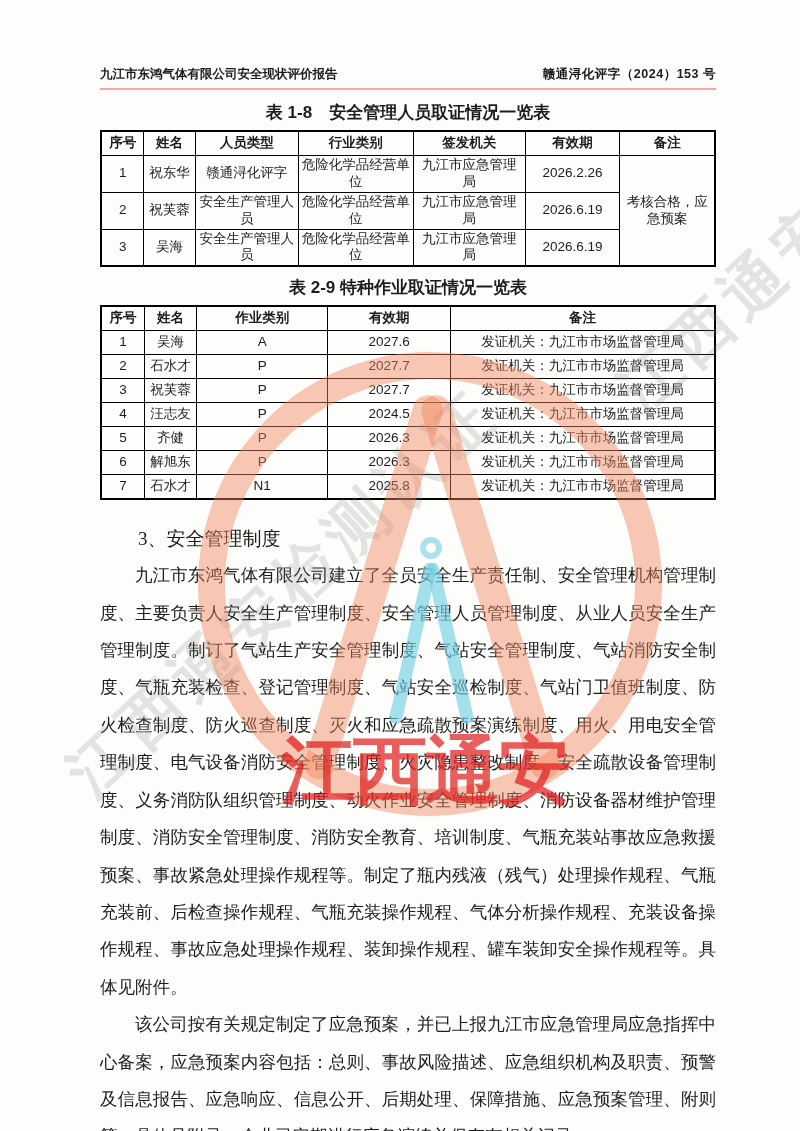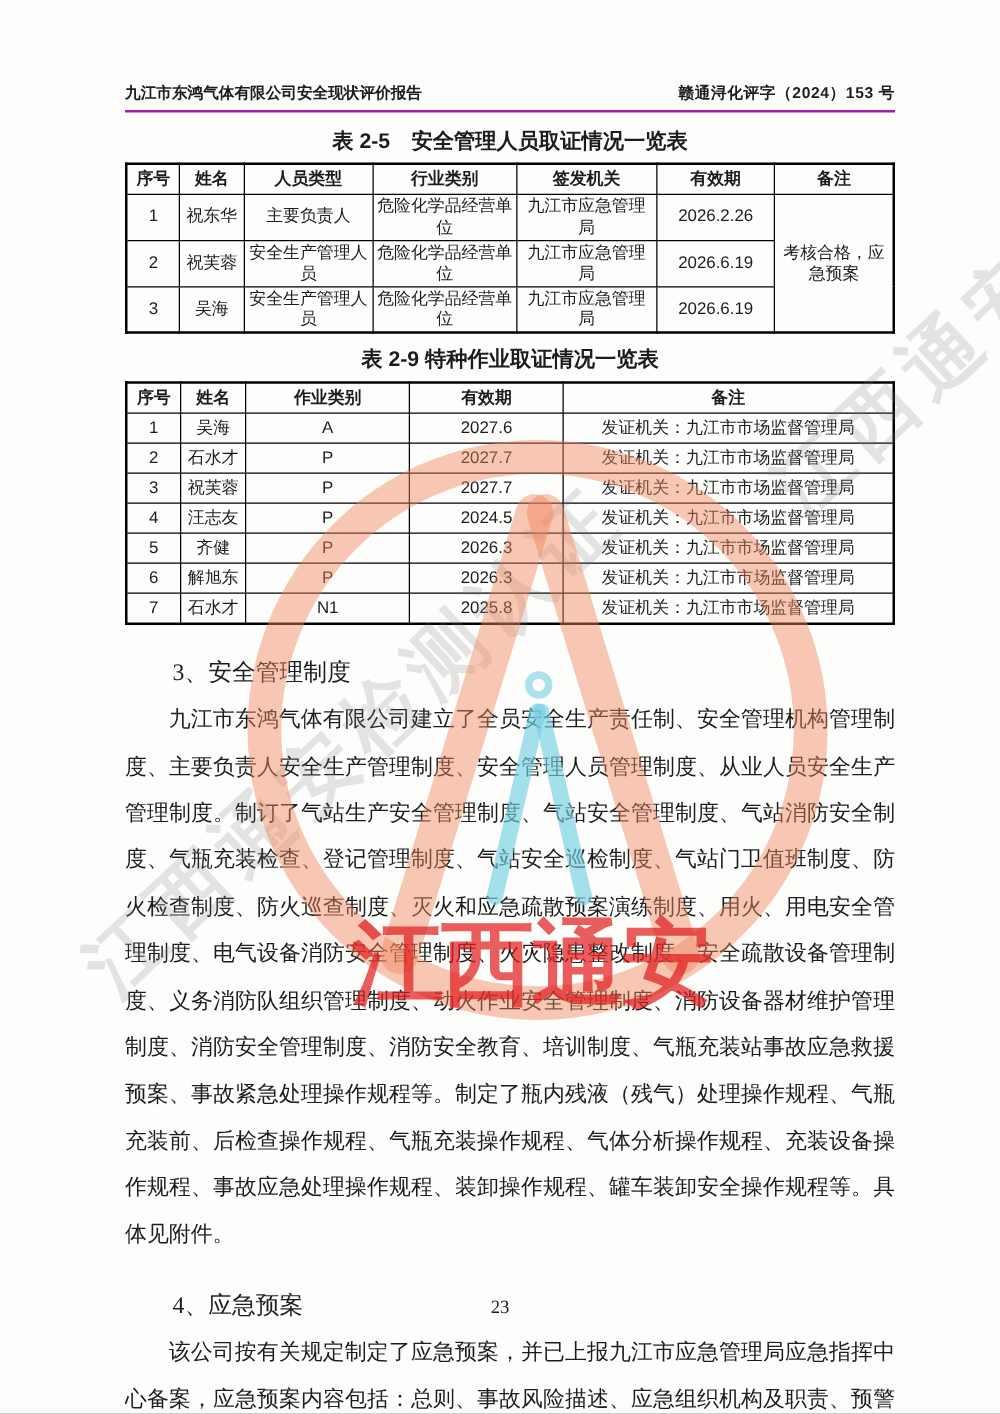--- a/index.html
+++ b/index.html
@@ -2,21 +2,21 @@
 <html><head>
 <meta charset="utf-8">
 <style>
   html,body{margin:0;padding:0;background:#888;}
   .page{position:relative;width:800px;height:1131px;margin:0 auto;background:#fefefdff;
         background:#fdfdfc;color:#1c1c1c;overflow:hidden;}
   .content{position:absolute;left:100px;top:0;width:616px;}
 
   
   .doc-header{display:flex;justify-content:space-between;align-items:flex-end;
-              padding:66px 0 5px 0;border-bottom:2px solid #a21caf;
+              padding:66px 0 5px 0;border-bottom:2px solid #fca5a5;
               font-family:"Liberation Sans",sans-serif;font-size:12.5px;font-weight:bold;}
   .doc-header .right{letter-spacing:0.5px;}
 
   
   .tbl-title{font-family:"Liberation Sans",sans-serif;font-weight:bold;font-size:17px;
              text-align:center;margin:11px 0 6px 0;}
   .tbl-title2{margin-top:9px;}
 
   
   table{width:100%;border-collapse:collapse;border:2px solid #000;table-layout:fixed;
@@ -74,39 +74,39 @@
 
 <div class="page">
 
   <div class="content">
 
     <div class="doc-header">
       <span class="left">九江市东鸿气体有限公司安全现状评价报告</span>
       <span class="right">赣通浔化评字（2024）153 号</span>
     </div>
 
-    <div class="tbl-title">表 2-5　安全管理人员取证情况一览表</div>
+    <div class="tbl-title">表 1-8　安全管理人员取证情况一览表</div>
 
     <table class="tbl-1">
       <thead>
           <tr>
             <th>序号</th>
             <th>姓名</th>
             <th>人员类型</th>
             <th>行业类别</th>
             <th>签发机关</th>
             <th>有效期</th>
             <th>备注</th>
           </tr>
         </thead>
       <tbody>
           <tr>
             <td class="c0">1</td>
             <td class="c1">祝东华</td>
-            <td class="c2">主要负责人</td>
+            <td class="c2">赣通浔化评字</td>
             <td class="c3">危险化学品经营单位</td>
             <td class="c4">九江市应急管理局</td>
             <td class="c5">2026.2.26</td>
             <td class="c6" rowspan="3">考核合格，应急预案</td>
           </tr>
           <tr>
             <td class="c0">2</td>
             <td class="c1">祝芙蓉</td>
             <td class="c2">安全生产管理人员</td>
             <td class="c3">危险化学品经营单位</td>
@@ -185,32 +185,30 @@
             <td class="c2">N1</td>
             <td class="c3">2025.8</td>
             <td class="c4">发证机关：九江市市场监督管理局</td>
           </tr>
         </tbody>
     </table>
 
     <div class="sec-heading">3、安全管理制度</div>
     <p class="para">九江市东鸿气体有限公司建立了全员安全生产责任制、安全管理机构管理制度、主要负责人安全生产管理制度、安全管理人员管理制度、从业人员安全生产管理制度。制订了气站生产安全管理制度、气站安全管理制度、气站消防安全制度、气瓶充装检查、登记管理制度、气站安全巡检制度、气站门卫值班制度、防火检查制度、防火巡查制度、灭火和应急疏散预案演练制度、用火、用电安全管理制度、电气设备消防安全管理制度、火灾隐患整改制度、安全疏散设备管理制度、义务消防队组织管理制度、动火作业安全管理制度、消防设备器材维护管理制度、消防安全管理制度、消防安全教育、培训制度、气瓶充装站事故应急救援预案、事故紧急处理操作规程等。制定了瓶内残液（残气）处理操作规程、气瓶充装前、后检查操作规程、气瓶充装操作规程、气体分析操作规程、充装设备操作规程、事故应急处理操作规程、装卸操作规程、罐车装卸安全操作规程等。具体见附件。</p>
 
-    <div class="sec-heading">4、应急预案</div>
     <p class="para">该公司按有关规定制定了应急预案，并已上报九江市应急管理局应急指挥中心备案，应急预案内容包括：总则、事故风险描述、应急组织机构及职责、预警及信息报告、应急响应、信息公开、后期处理、保障措施、应急预案管理、附则等，具体见附录。企业已定期进行应急演练并保存有相关记录</p>
 
   </div>
 
   <div class="wm">
     <div class="wm-diag d1">江西通安检测认证</div>
     <div class="wm-diag d2">江西通安检测认证</div>
     <div class="wm-ring"></div>
     <div class="wm-leg a"></div>
     <div class="wm-leg b"></div>
     <div class="wm-blue-dot"></div>
     <div class="wm-blue a"></div>
     <div class="wm-blue b"></div>
     <div class="wm-stamp">江西通安</div>
   </div>
 
-  <div class="page-number">23</div>
 
 </div>
 
 </body></html>

